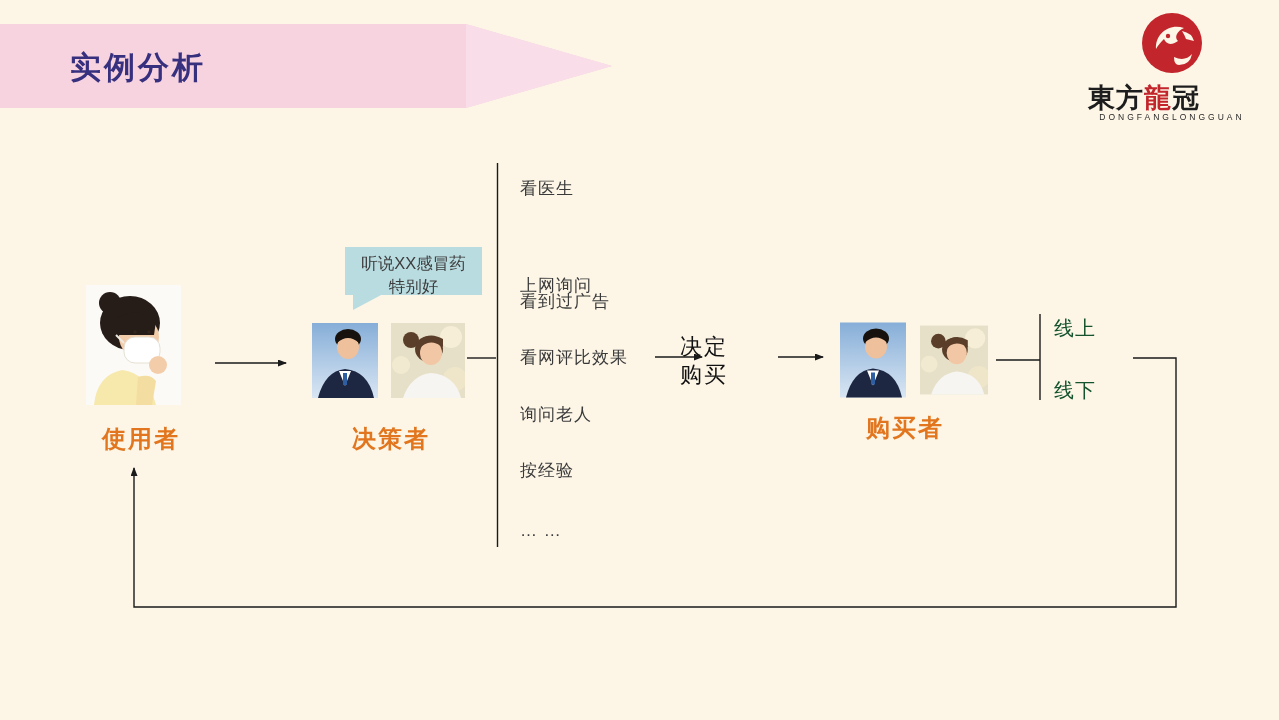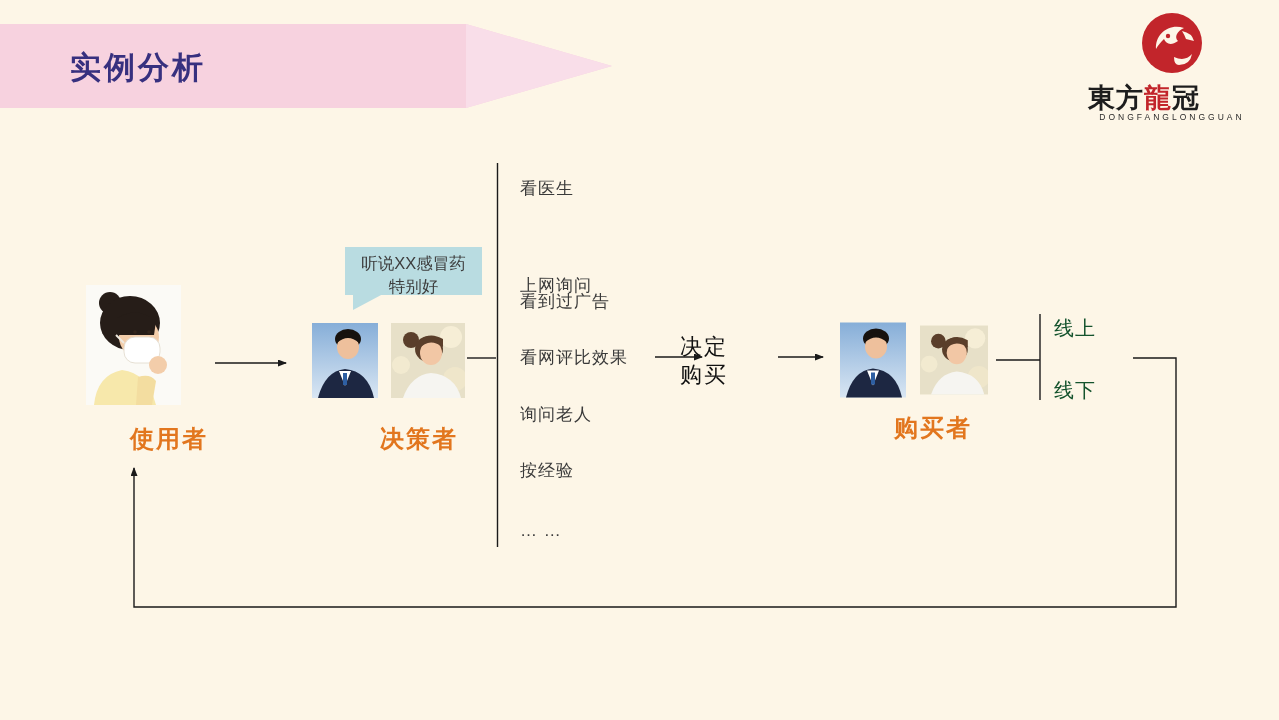--- a/index.html
+++ b/index.html
@@ -29,21 +29,21 @@
   .bubble{position:absolute;background:#B9DCE1;color:#3d3d3d;text-align:center;
     white-space:pre-line;font-size:16.5px;line-height:23px;padding-top:5px;box-sizing:border-box;}
   .bubble-top{left:345px;top:247px;width:137px;height:48px;}
   .bubble-top::after{content:"";position:absolute;left:8px;bottom:-15px;width:0;height:0;
     border-top:16px solid #B9DCE1;border-right:30px solid transparent;}
   .bubble-bottom{left:222px;top:414px;width:130px;height:55px;}
   .bubble-bottom::after{content:"";position:absolute;right:4px;top:-15px;width:0;height:0;
     border-bottom:16px solid #B9DCE1;border-left:32px solid transparent;}
 
   
-  .role{position:absolute;font-size:24px;font-weight:bold;color:#E2761E;letter-spacing:2px;white-space:nowrap;margin-left:28px;}
+  .role{position:absolute;font-size:24px;font-weight:bold;color:#E2761E;letter-spacing:2px;white-space:nowrap;}
   .role-user{left:102px;top:423px;}
   .role-decider{left:352px;top:423px;}
   .role-buyer{left:866px;top:412px;}
 
   
   .ch{position:absolute;left:520px;font-size:17px;color:#3a3a3a;letter-spacing:1px;white-space:nowrap;}
   .ch1{top:177px;} .ch2{top:234px;margin-top:40px;} .ch3{top:290px;} .ch4{top:346px;}
   .ch5{top:403px;} .ch6{top:459px;} .ch7{top:521px;}
 
   

